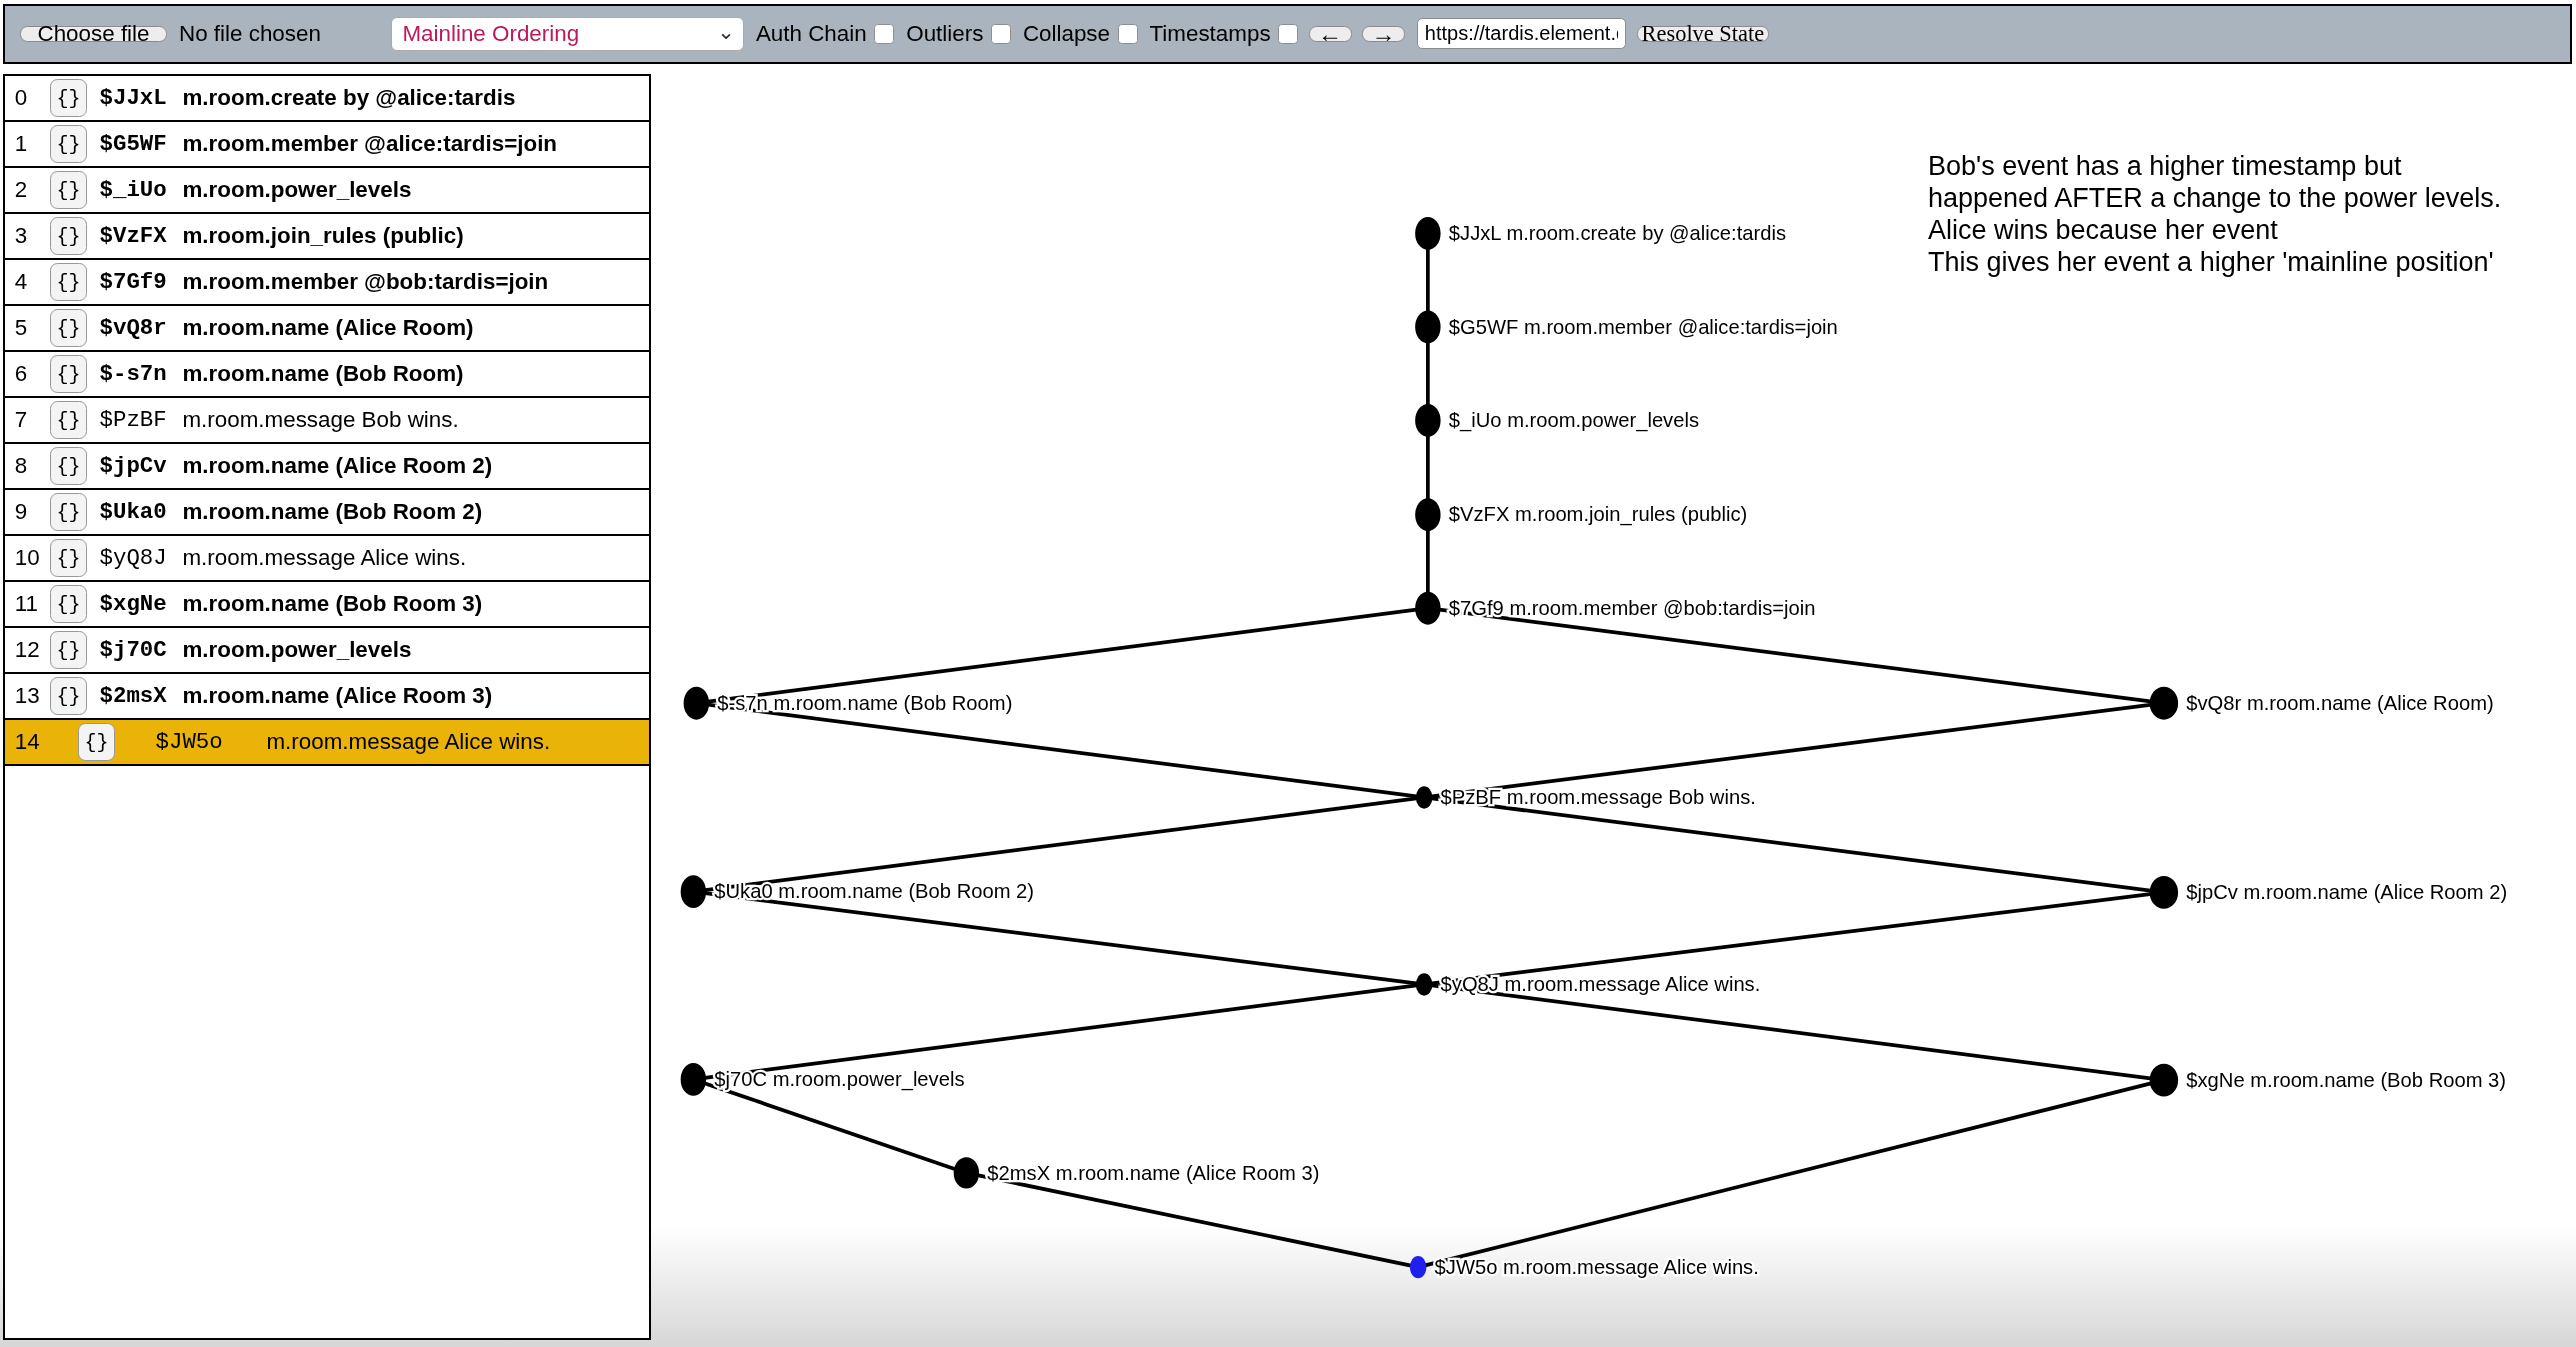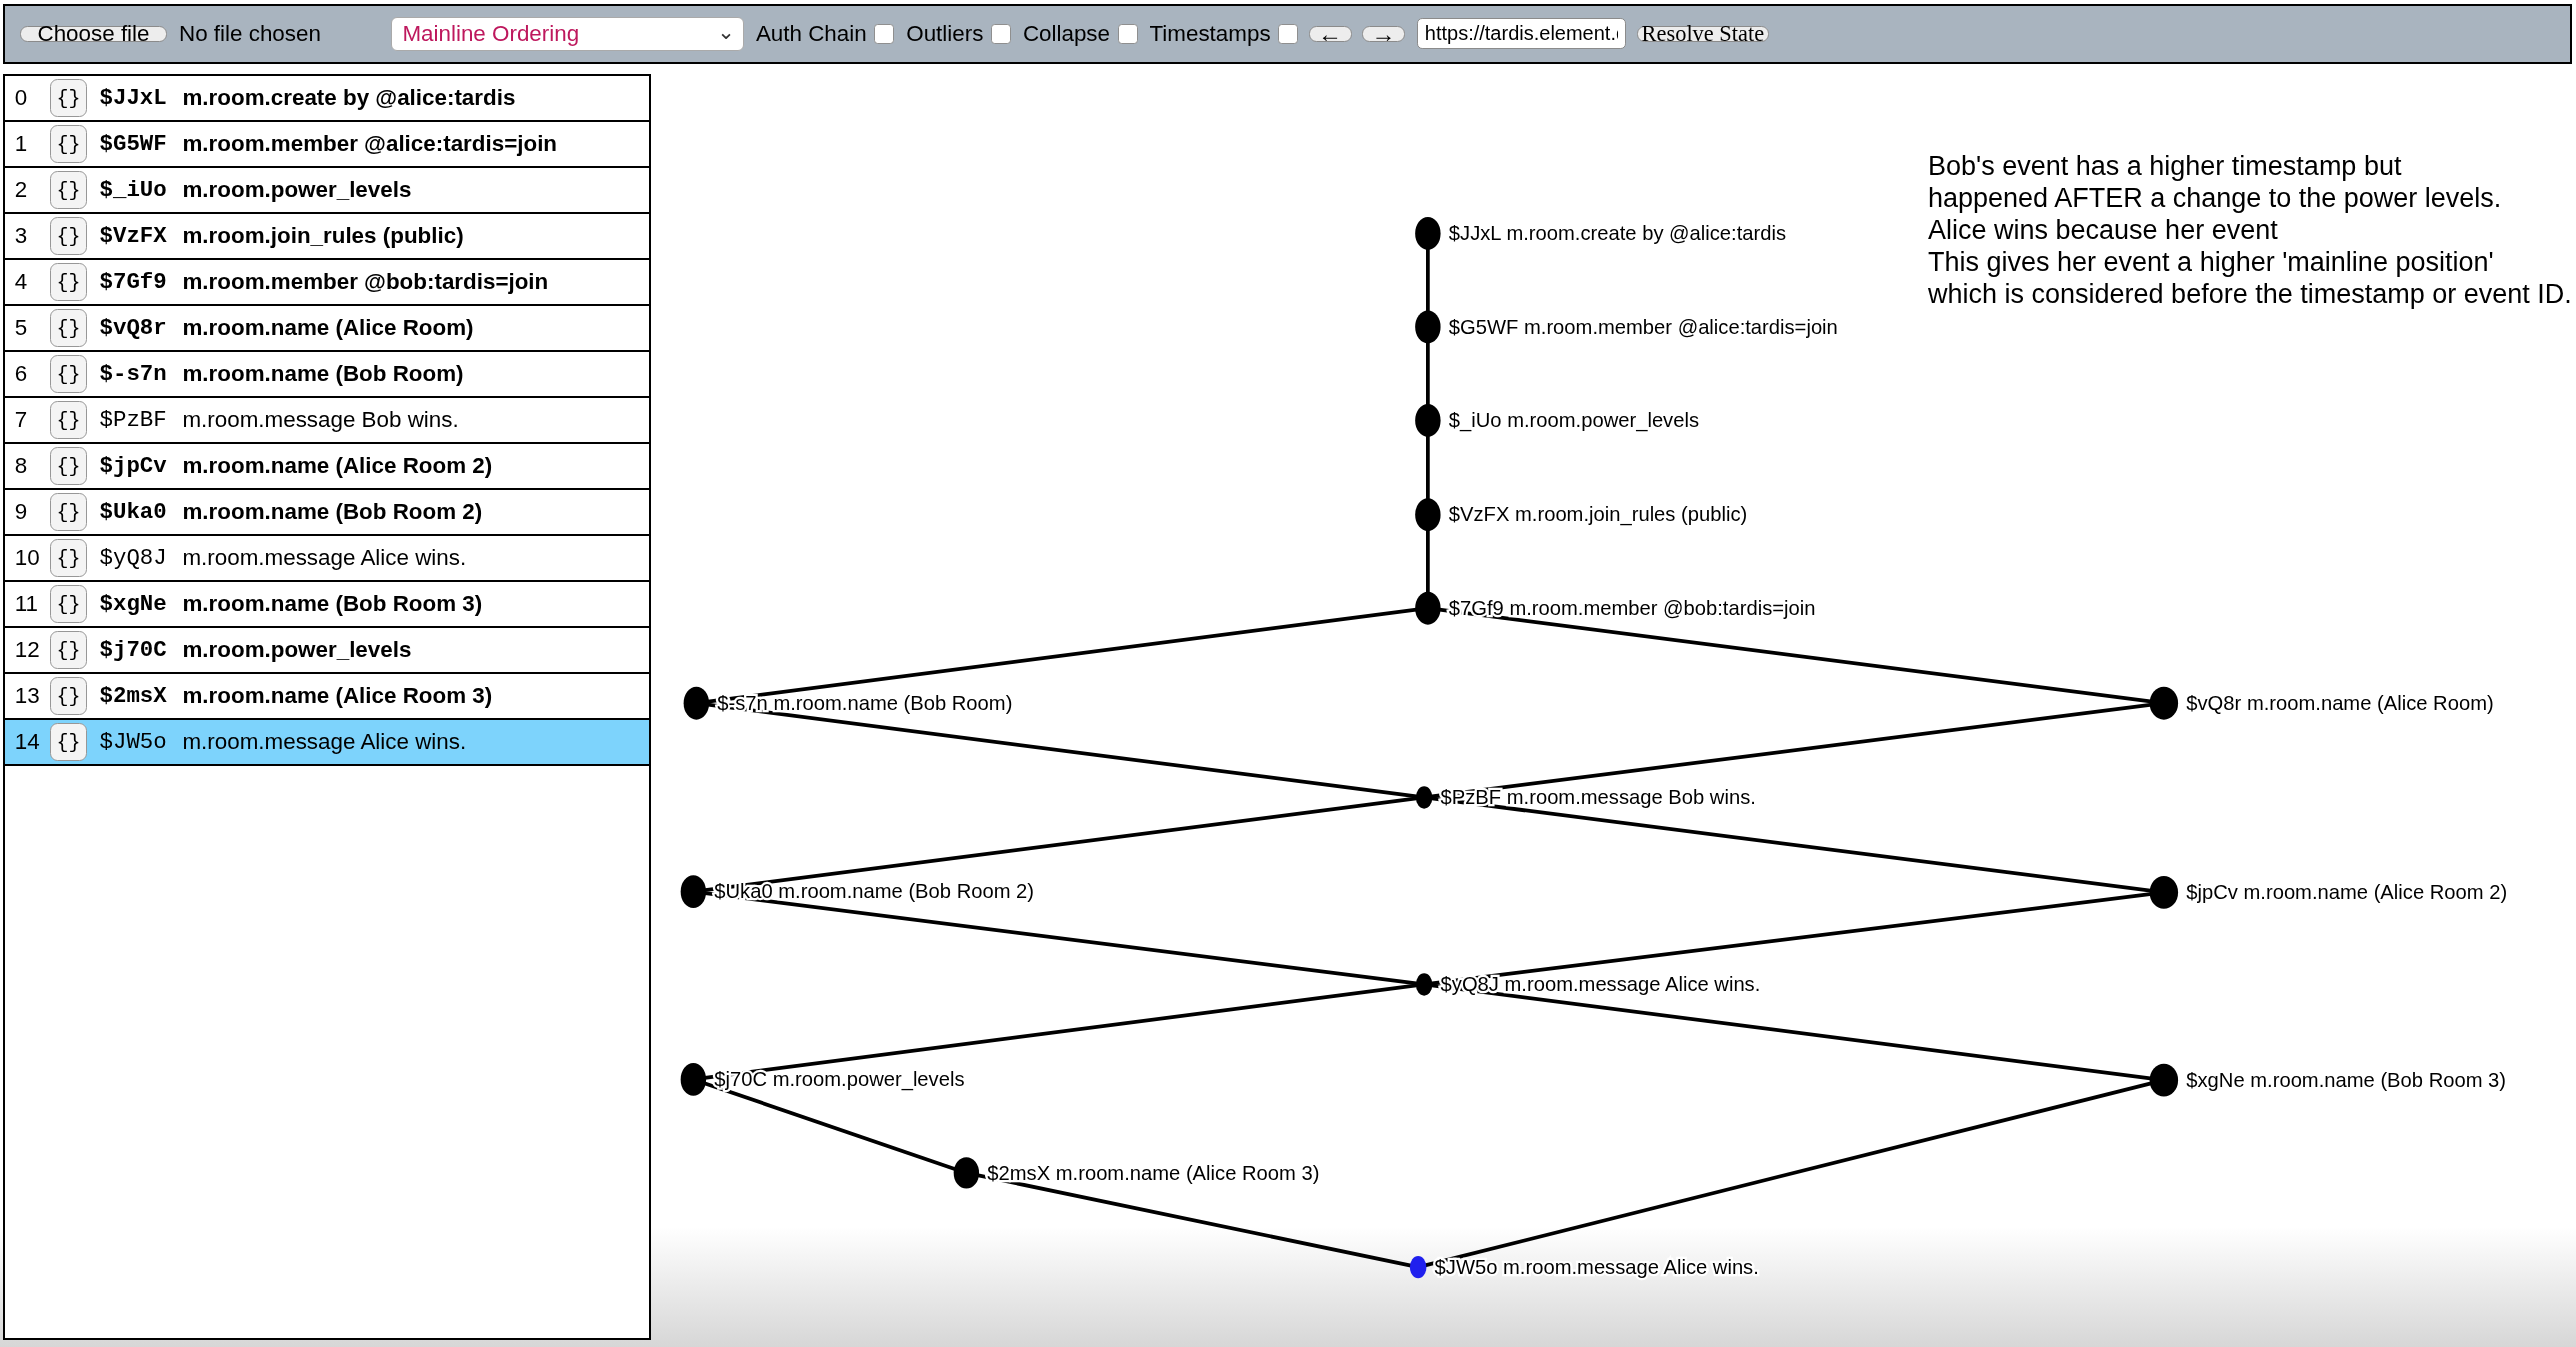--- a/index.html
+++ b/index.html
@@ -46,21 +46,21 @@
 
   
   .event-list {
     position:absolute; left:3px; top:74px; width:648px; height:1266px;
     box-sizing:border-box; border:2.2px solid #000; background:#fff; z-index:2;
   }
   .row {
     height:46px; box-sizing:border-box; border-bottom:2.2px solid #000;
     display:flex; align-items:center; font-size:22.4px; background:#fff; cursor:pointer;
   }
-  .row.selected { background:#7dd3fc; }
+  .row.selected { background:#eab308;gap:28px; }
   .row.bold .eid, .row.bold .desc { font-weight:bold; }
   .idx { width:33px; padding-left:9.7px; flex:none; }
   .json-btn {
     flex:none; width:37px; height:38px; margin-left:2.2px; box-sizing:border-box;
     background:#f4f4f4; border:1.5px solid #979797; border-radius:7.5px;
     font-family:"Liberation Mono",monospace; font-size:20px; color:#000; cursor:pointer;
     display:inline-flex; align-items:center; justify-content:center;
   }
   .eid { font-family:"Liberation Mono",monospace; margin-left:12.7px; white-space:pre; }
   .desc { margin-left:15.7px; white-space:pre; }
@@ -252,15 +252,14 @@
     <text x="1320" y="1577">$2msX m.room.name (Alice Room 3)</text>
     <ellipse cx="1896" cy="1694" rx="11" ry="15" fill="#2020ee"></ellipse>
     <text x="1918" y="1703">$JW5o m.room.message Alice wins.</text>
   </svg>
 
 <div class="annotation">
   <div>Bob's event has a higher timestamp but</div>
   <div>happened AFTER a change to the power levels.</div>
   <div>Alice wins because her event</div>
   <div>This gives her event a higher 'mainline position'</div>
-  <div>which is considered before the timestamp or event ID.</div>
 </div>
 
 
 </body></html>

